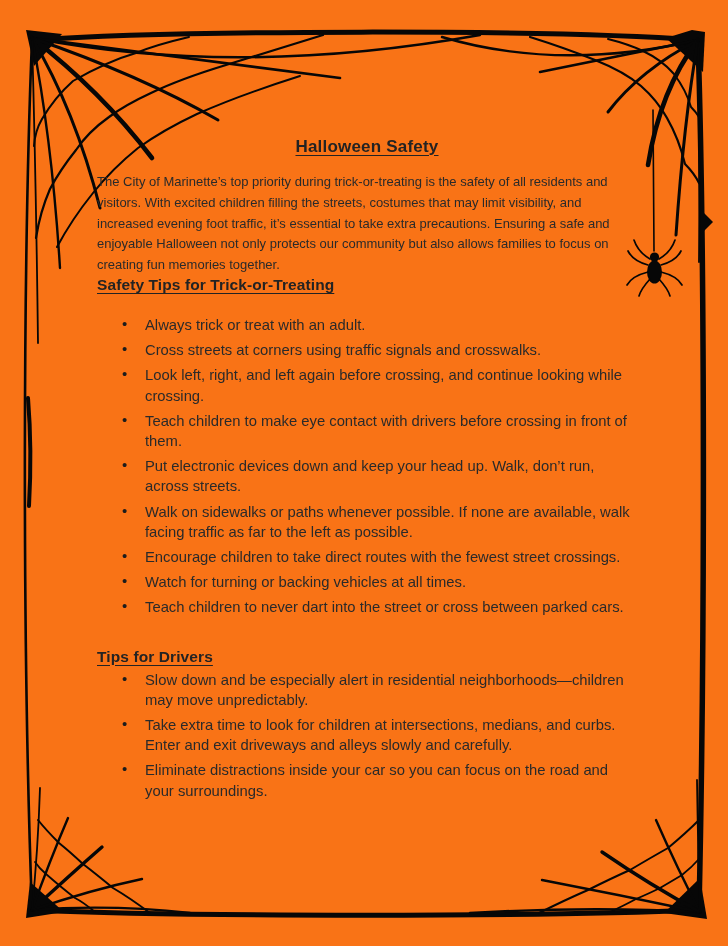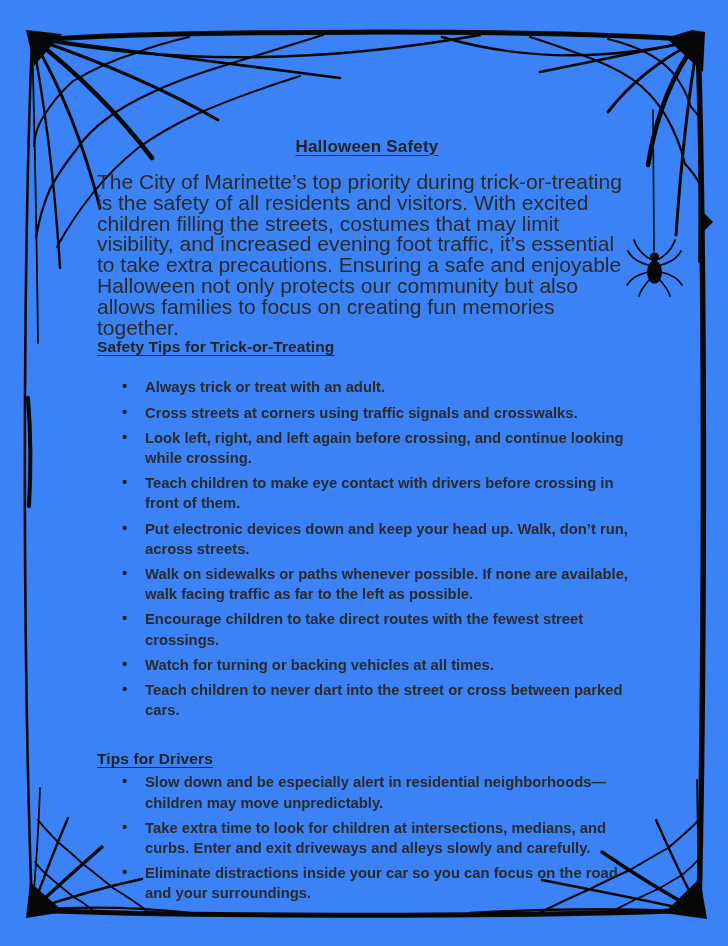--- a/index.html
+++ b/index.html
@@ -2,41 +2,41 @@
 <html><head>
 <meta charset="utf-8">
 <style>
   * { margin:0; padding:0; box-sizing:border-box; }
   html, body { width:728px; height:946px; }
   body {
     background:#ffffff;
     font-family:"Liberation Sans", sans-serif;
     color:#2a2a2a;
   }
-  .page { position:relative; width:728px; height:946px; background:#3b82f6; overflow:hidden; }
+  .page { position:relative; width:728px; height:946px; background:#f97316; overflow:hidden; }
 
   
   .deco { position:absolute; left:0; top:0; width:728px; height:946px; }
 
   
   .content { position:absolute; left:97px; top:137px; width:540px; }
   .title {
     font-size:17px; font-weight:bold; text-align:center;
     text-decoration:underline; text-underline-offset:3px;
     letter-spacing:.2px; color:#232323;
   }
-  .intro { margin-top:15px; font-size:21px; line-height:20.8px; }
+  .intro { margin-top:15px; font-size:13px; line-height:20.8px; }
   .section-heading {
     font-size:15.5px; font-weight:bold; color:#232323;
     text-decoration:underline; text-underline-offset:3px;
     letter-spacing:.1px;
   }
   .sec1 .section-heading { }
   .sec2 .section-heading { margin-top:30px; }
-  .bullets { margin-top:21px; list-style:none; padding-left:48px;font-weight:bold; }
+  .bullets { margin-top:21px; list-style:none; padding-left:48px; }
   .sec2 .bullets { margin-top:4px; }
   .bullets li {
     position:relative; font-size:14.8px; line-height:20.2px;
     margin-bottom:5px; max-width:494px;
   }
   .bullets li::before {
     content:"\2022";
     position:absolute; left:-23px; top:-1px;
     font-size:15px; color:#1c1c1c;
   }

